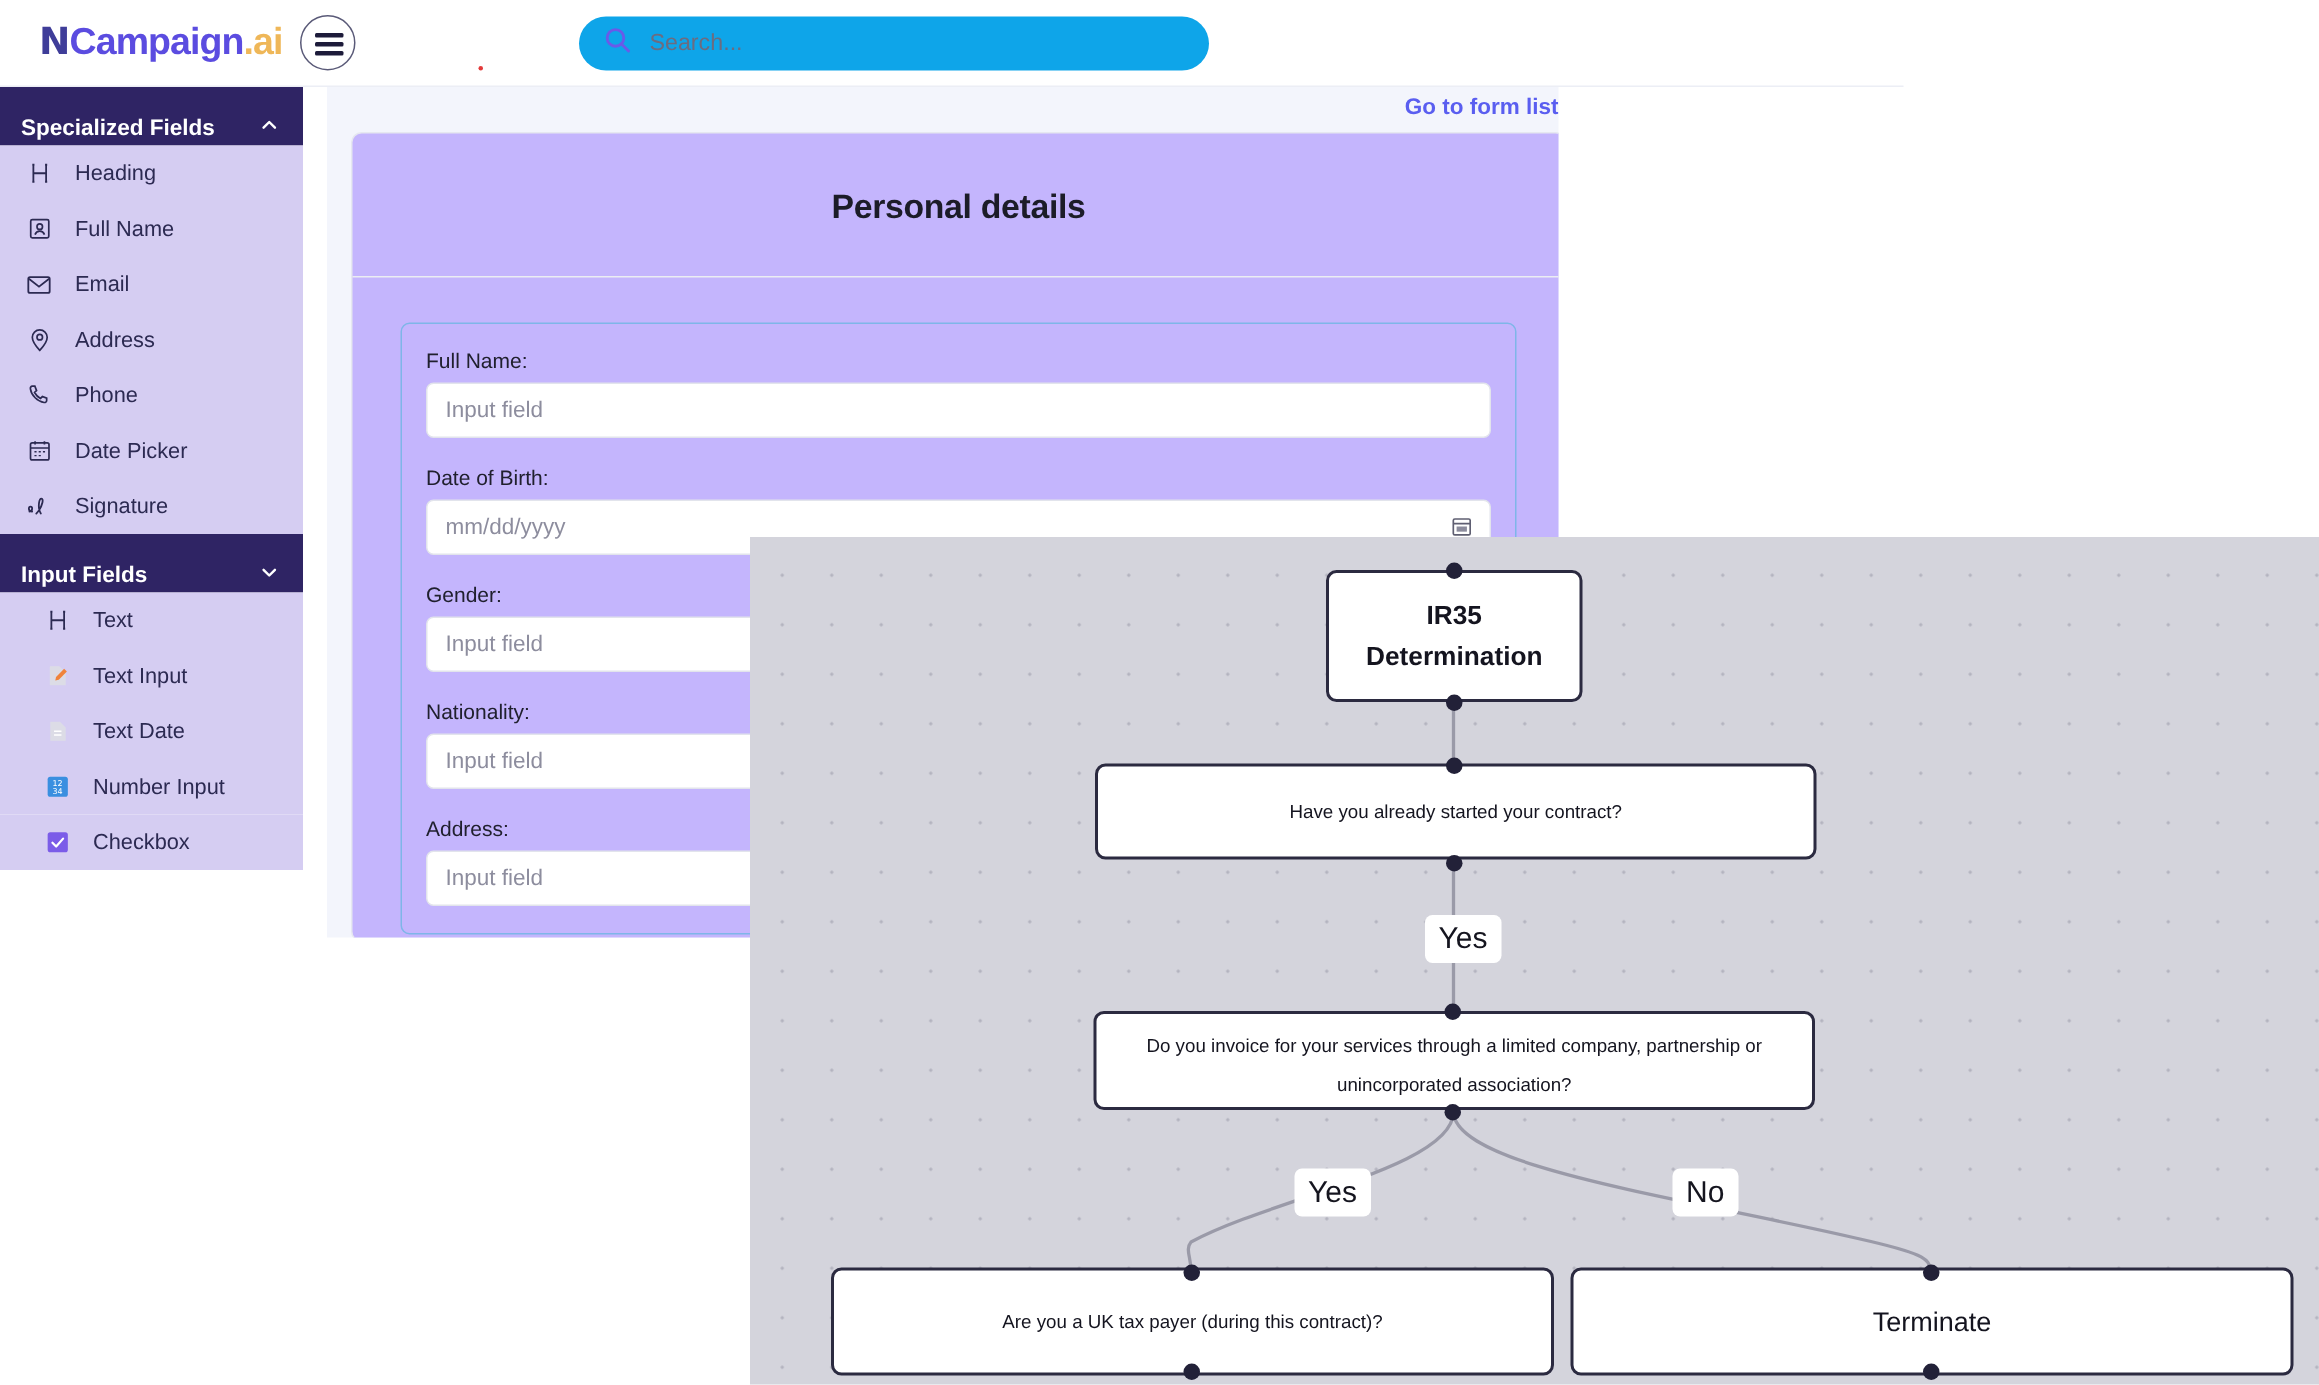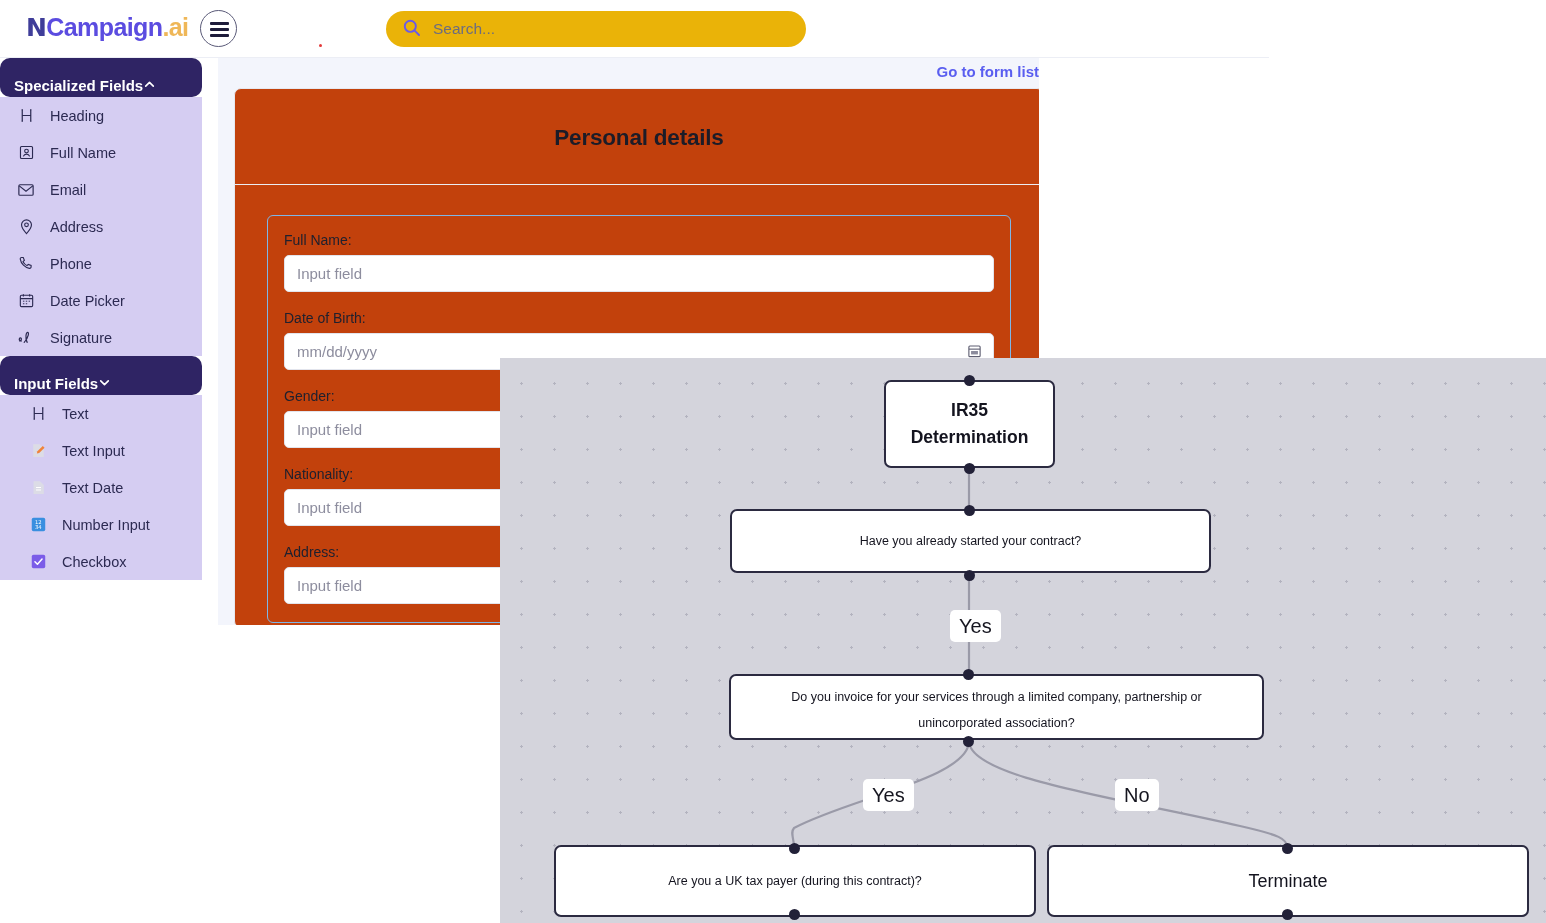--- a/index.html
+++ b/index.html
@@ -42,21 +42,21 @@
     background: #1d1b3a;
     border-radius: 1px;
   }
   #hamburger .bar:nth-child(1) { top: 11px; }
   #hamburger .bar:nth-child(2) { top: 17px; }
   #hamburger .bar:nth-child(3) { top: 23px; }
 
   #search-wrap {
     position: absolute; left: 386px; top: 11px;
     width: 420px; height: 36px;
-    background: #eab308;
+    background: #0ea5e9;
     border-radius: 18px;
     display: flex; align-items: center;
     padding-left: 16px;
     cursor: text;
   }
   #search-wrap svg { flex: 0 0 auto; }
   #search-input {
     border: none; outline: none; background: transparent;
     margin-left: 12px;
     font-size: 15.5px; color: #4a4a5e;
@@ -78,22 +78,22 @@
     background: #ffffff;
     z-index: 10;
   }
   .sec-header {
     height: 39px;
     background: #2f2464;
     color: #ffffff;
     display: flex; align-items: center;
     padding: 16px 16px 0 14px;
     font-size: 15px; font-weight: bold;
+    justify-content: space-between;
     cursor: pointer;
-    border-radius: 10px;
   }
   .sec-body { background: #d5cdf2; }
   .side-item {
     height: 37px;
     display: flex; align-items: center;
     padding-left: 16px;
     color: #2c2a52;
     font-size: 14.5px;
     cursor: pointer;
   }
@@ -118,21 +118,21 @@
     text-align: right;
     padding-right: 0px;
     font-size: 15px; font-weight: bold;
     color: #5a5ef0;
     cursor: pointer;
     line-height: 28px;
   }
   #form-card {
     position: absolute; left: 16px; top: 30px;
     width: 810px;
-    background: #c2410c;
+    background: #c4b5fd;
     border-radius: 7px;
     border: 1px solid #e6e8f0;
     min-height: 540px;
   }
   #form-title {
     text-align: center;
     font-size: 22.5px; font-weight: bold;
     color: #1c1c28;
     padding: 36px 0 33px;
     border-bottom: 1px solid #ebedf3;
@@ -192,21 +192,21 @@
     text-align: center;
     color: #14141f;
     z-index: 3;
   }
   #n-root {
     left: 384px; top: 22px; width: 171px; height: 88px;
     font-size: 17.5px; font-weight: bold; line-height: 1.55;
   }
   #n-q1 { left: 230px; top: 151px; width: 481px; height: 64px; font-size: 12.5px; }
   #n-q2 {
-    left: 229px; top: 316px; width: 535px; height: 66px;
+    left: 229px; top: 316px; width: 481px; height: 66px;
     font-size: 12.5px; line-height: 2.05; padding: 0 16px;
     display: block; padding-top: 9px;
   }
   #n-q3 { left: 54px; top: 487px; width: 482px; height: 72px; font-size: 12.5px; }
   #n-term { left: 547px; top: 487px; width: 482px; height: 72px; font-size: 18px; }
 
   .handle {
     position: absolute;
     width: 11px; height: 11px;
     border-radius: 50%;

